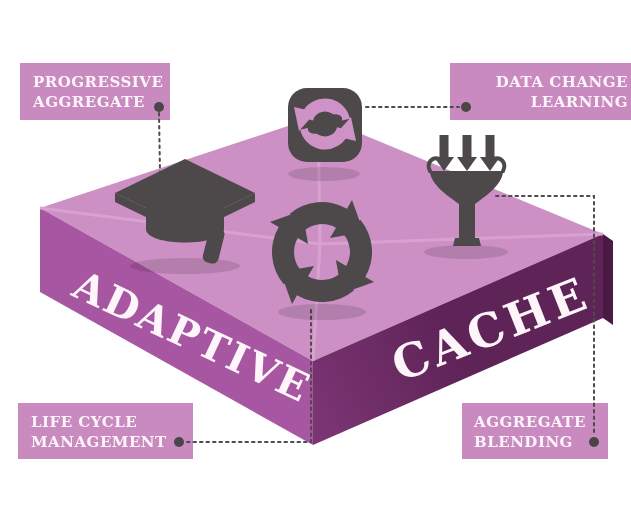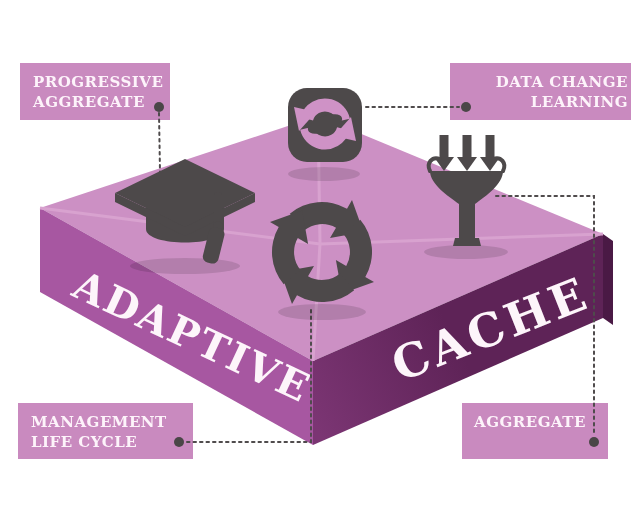--- a/index.html
+++ b/index.html
@@ -24,25 +24,26 @@
 
   <div class="label lbl-tl">
     <span>PROGRESSIVE</span>
     <span>AGGREGATE</span>
   </div>
   <div class="label lbl-tr">
     <span>DATA CHANGE</span>
     <span>LEARNING</span>
   </div>
   <div class="label lbl-bl">
+    <span>LIFE CYCLE</span>
     <span>MANAGEMENT</span>
-    <span>LIFE CYCLE</span>
   </div>
   <div class="label lbl-br">
     <span>AGGREGATE</span>
+    <span>BLENDING</span>
   </div>
 
   <svg class="art" width="631" height="522" viewBox="0 0 631 522">
     <defs>
       <linearGradient id="rf" x1="313" y1="420" x2="603" y2="270" gradientUnits="userSpaceOnUse">
         <stop offset="0" stop-color="#7b3573"></stop>
         <stop offset="0.5" stop-color="#5e2357"></stop>
         <stop offset="1" stop-color="#5e2357"></stop>
       </linearGradient>
       <path id="cycseg" d="M-32.2,-38.3 A50 50 0 0 1 25,-43.3 L30,-52 L41.5,-19.9 L8,-13.9 L14,-24.2 A28 28 0 0 0 -18,-21.4 Z"></path>

